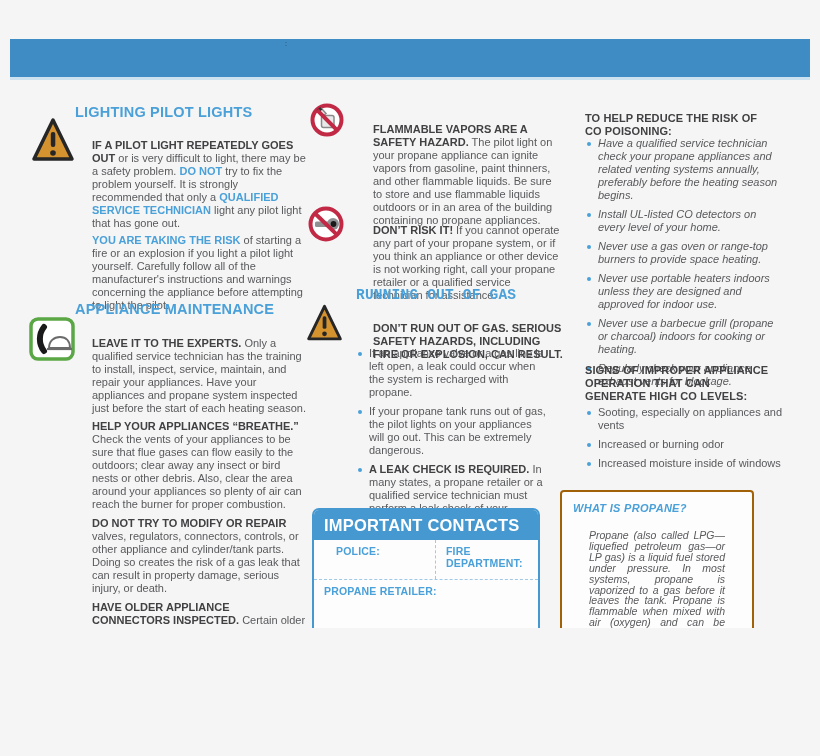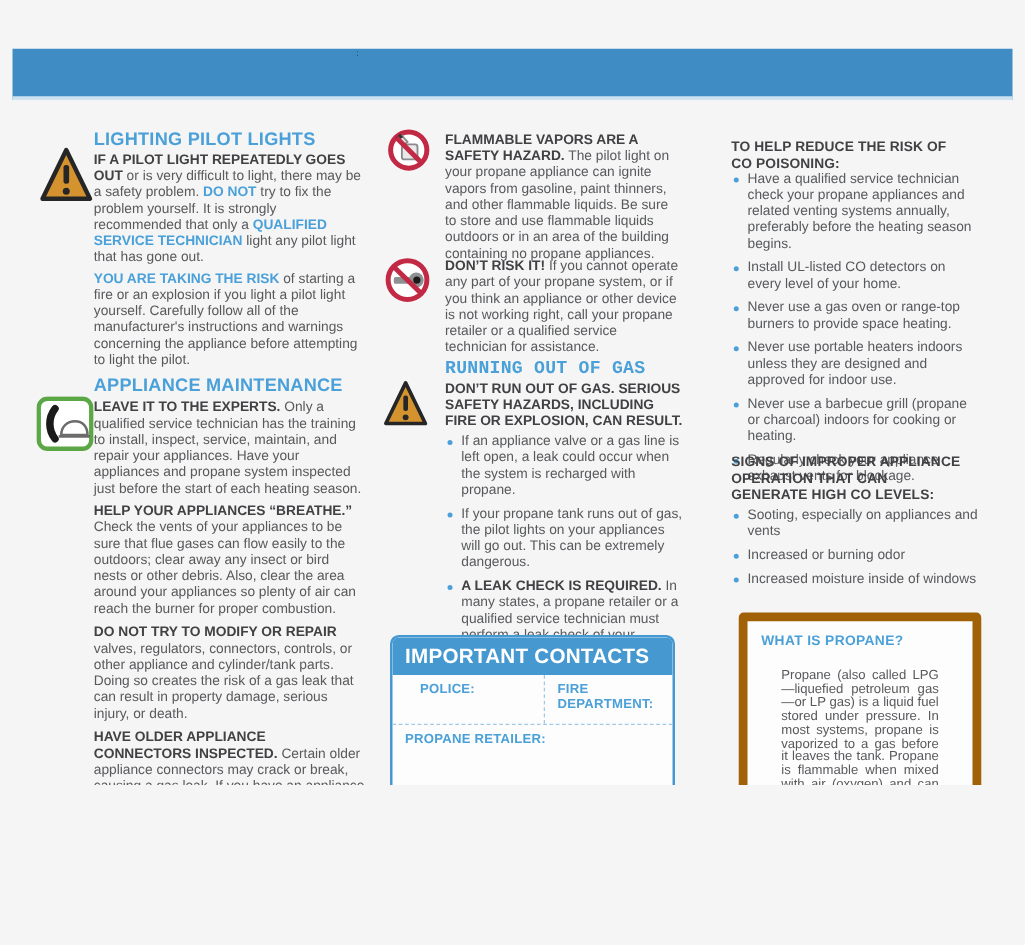--- a/index.html
+++ b/index.html
@@ -4,41 +4,41 @@
 <style>
   html,body{margin:0;padding:0;}
   body{background:#f5f5f6;font-family:"Liberation Sans","DejaVu Sans",sans-serif;}
   .page{position:relative;width:820px;height:628px;background:#f5f5f6;overflow:hidden;}
   .topbar{position:absolute;left:10px;top:39px;width:800px;height:38px;background:#3e8cc3;border-bottom:3px solid #cde2f1;}
   .fold{position:absolute;font-size:7px;line-height:5px;letter-spacing:0;}
   .fold-top{left:275px;top:2px;color:#243d52;}
   .fold-bot{color:#9b9b9b;}
   .abs{position:absolute;}
   .sec-h{margin:0;font-size:14.5px;font-weight:bold;color:#4aa0d8;letter-spacing:0.2px;}
-  .para{margin:0;font-size:11px;line-height:13px;color:#58595b;}
+  .para{margin:17px;font-size:11px;line-height:13px;color:#58595b;}
   .para .b{font-weight:bold;color:#414042;}
   .para .bl{font-weight:bold;color:#4aa0d8;}
   .bt .b{font-weight:bold;color:#414042;}
   .bullets{font-size:11px;line-height:13px;color:#58595b;}
   .bli{display:flex;margin-bottom:6px;}
   .dot{flex:none;width:4px;height:4px;border-radius:50%;background:#4aa0d8;margin:5px 7px 0 2px;}
   .h-dark{margin:0;font-size:11px;line-height:13px;font-weight:bold;color:#414042;letter-spacing:0.1px;}
   .icon{position:absolute;}
   
   .cbox{position:absolute;left:312px;top:508px;width:228px;height:190px;background:#fdfdfe;border:2px solid #4598d0;border-radius:7px;overflow:hidden;box-sizing:border-box;}
   .cbox-h{background:#4598d0;color:#ffffff;font-weight:bold;font-size:16.5px;letter-spacing:0.2px;padding:6px 0 5px 10px;}
   .crow1{display:flex;border-bottom:1px dashed #9fc9e6;height:39px;}
   .ccell{box-sizing:border-box;padding:5px 0 0 10px;font-size:10.5px;font-weight:bold;color:#4aa0d8;letter-spacing:0.2px;}
   .ccell-l{width:110px;border-right:1px dashed #9fc9e6;margin-left:12px;}
   .ccell-r{flex:1;}
   .crow2{border-bottom:1px dashed #9fc9e6;height:84px;box-sizing:border-box;padding:5px 0 0 10px;font-size:10.5px;font-weight:bold;color:#4aa0d8;letter-spacing:0.2px;}
   .cfoot{padding:6px 0 0 10px;font-size:11px;line-height:14px;color:#58595b;margin-top:47px;}
   .curl{font-weight:bold;color:#4aa0d8;text-decoration:none;}
   
-  .pbox{position:absolute;left:591px;top:490px;width:194px;height:184px;background:#fdfdfe;border:7px solid #a16207;border-radius:4px;box-sizing:border-box;padding:10px 11px 0 11px;}
+  .pbox{position:absolute;left:560px;top:490px;width:194px;height:184px;background:#fdfdfe;border:2px solid #a16207;border-radius:4px;box-sizing:border-box;padding:10px 11px 0 11px;font-style:italic;}
   .pbox-h{margin:0 0 6px 0;font-size:11px;font-weight:bold;color:#4aa0d8;letter-spacing:0.3px;}
   .pbox-b{margin:16px;font-size:10.5px;line-height:10.9px;color:#58595b;text-align:justify;}
 </style>
 </head>
 <body>
 
 <div class="page">
 
   <div class="topbar">
     <span class="fold fold-top">:</span>
@@ -132,21 +132,21 @@
       <div class="ccell ccell-r">FIRE DEPARTMENT:</div>
     </div>
     <div class="crow2">PROPANE RETAILER:</div>
     <div class="cfoot">
       <div>For more information, please visit:</div>
       <a class="curl" href="#">www.usepropane.com</a>
     </div>
   </div>
 
   <h3 class="h-dark abs" style="left:585px;top:112px;width:185px;">TO HELP REDUCE THE RISK OF CO POISONING:</h3>
-  <div class="bullets abs" style="left:585px;top:137px;width:200px;">
+  <div class="bullets abs" style="left:585px;top:137px;width:200px;font-style:italic;">
       <div class="bli">
         <span class="dot"></span>
         <span class="bt"><span>Have a qualified service technician check your propane appliances and related venting systems annually, preferably before the heating season begins.</span></span>
       </div>
       <div class="bli">
         <span class="dot"></span>
         <span class="bt"><span>Install UL-listed CO detectors on every level of your home.</span></span>
       </div>
       <div class="bli">
         <span class="dot"></span>

